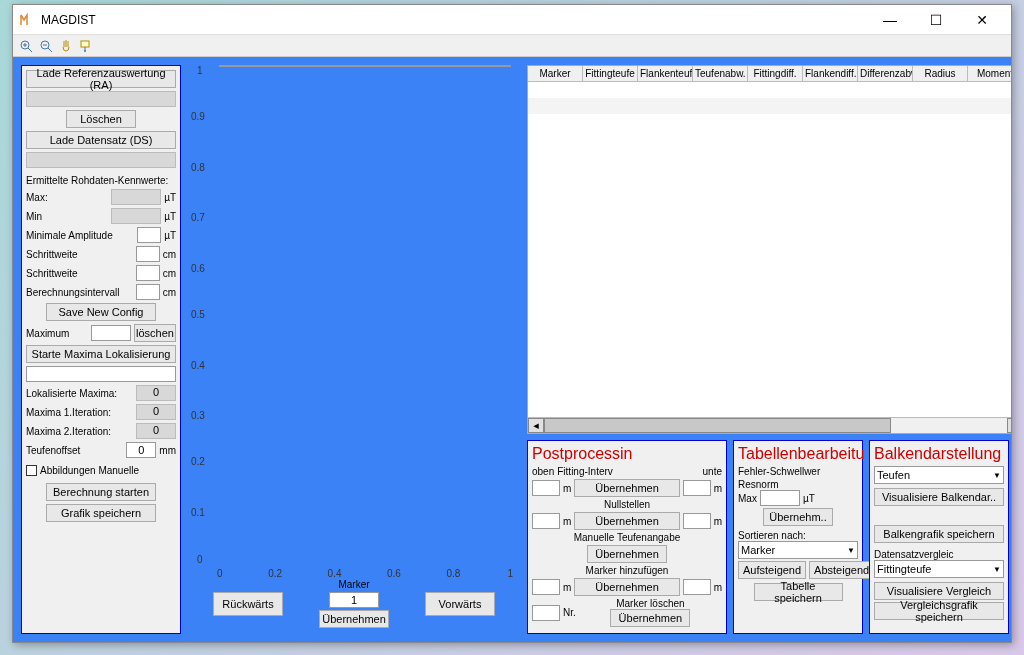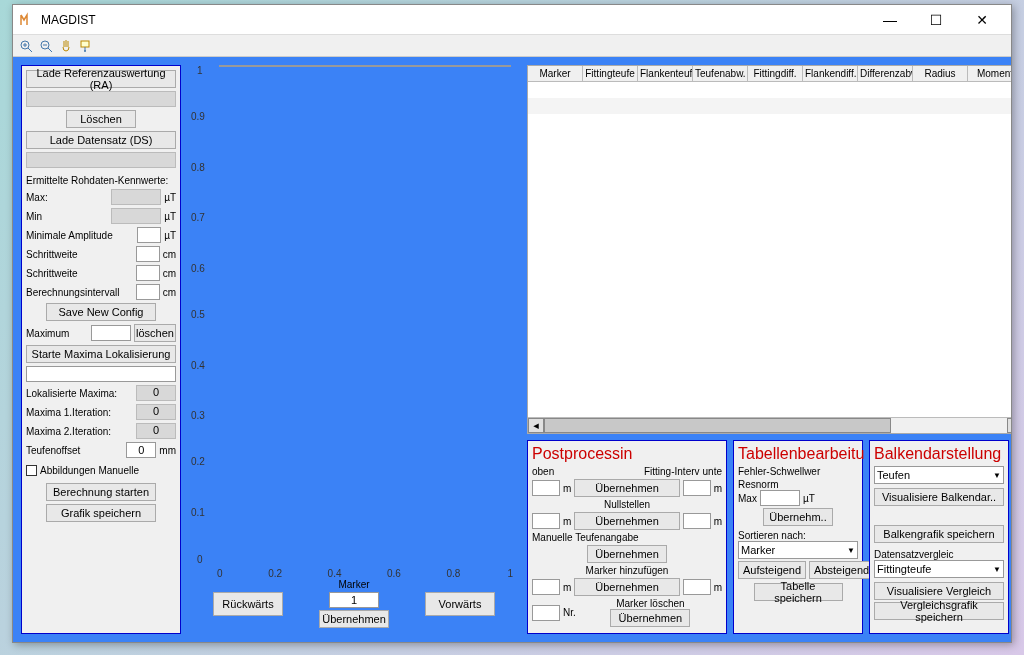--- a/index.html
+++ b/index.html
@@ -219,41 +219,41 @@
           <div class="arrow">▸</div>
         </div>
       </div>
 
       <div class="bottom-panels">
 
         <div class="panel">
           <div class="ptitle">Postprocessin</div>
           <div class="pprow" style="justify-content:space-between">
               <span class="lbl">oben</span>
-              <span class="lbl" style="flex:1;text-align:right">Fitting-Interv</span>
+              <span class="lbl" style="flex:1;text-align:left">Fitting-Interv</span>
               <span class="lbl">unte</span>
             </div>
           <div class="pprow">
               <input class="sinput" style="">
               <span class="u">m</span>
               <div class="btn" style="flex:1">Übernehmen</div>
               <input class="sinput" style="">
               <span class="u">m</span>
             </div>
           <div class="pprow" style="justify-content:center">
               <span class="lbl">Nullstellen</span>
             </div>
           <div class="pprow">
               <input class="sinput" style="">
               <span class="u">m</span>
               <div class="btn" style="flex:1">Übernehmen</div>
               <input class="sinput" style="">
               <span class="u">m</span>
             </div>
-          <div class="pprow" style="">
+          <div class="pprow" style="justify-content:center">
               <span class="lbl">Manuelle Teufenangabe</span>
             </div>
           <div class="pprow" style="justify-content:center">
               <div class="btn" style="width:80px">Übernehmen</div>
             </div>
           <div class="pprow" style="justify-content:center">
               <span class="lbl">Marker hinzufügen</span>
             </div>
           <div class="pprow">
               <input class="sinput" style="">

